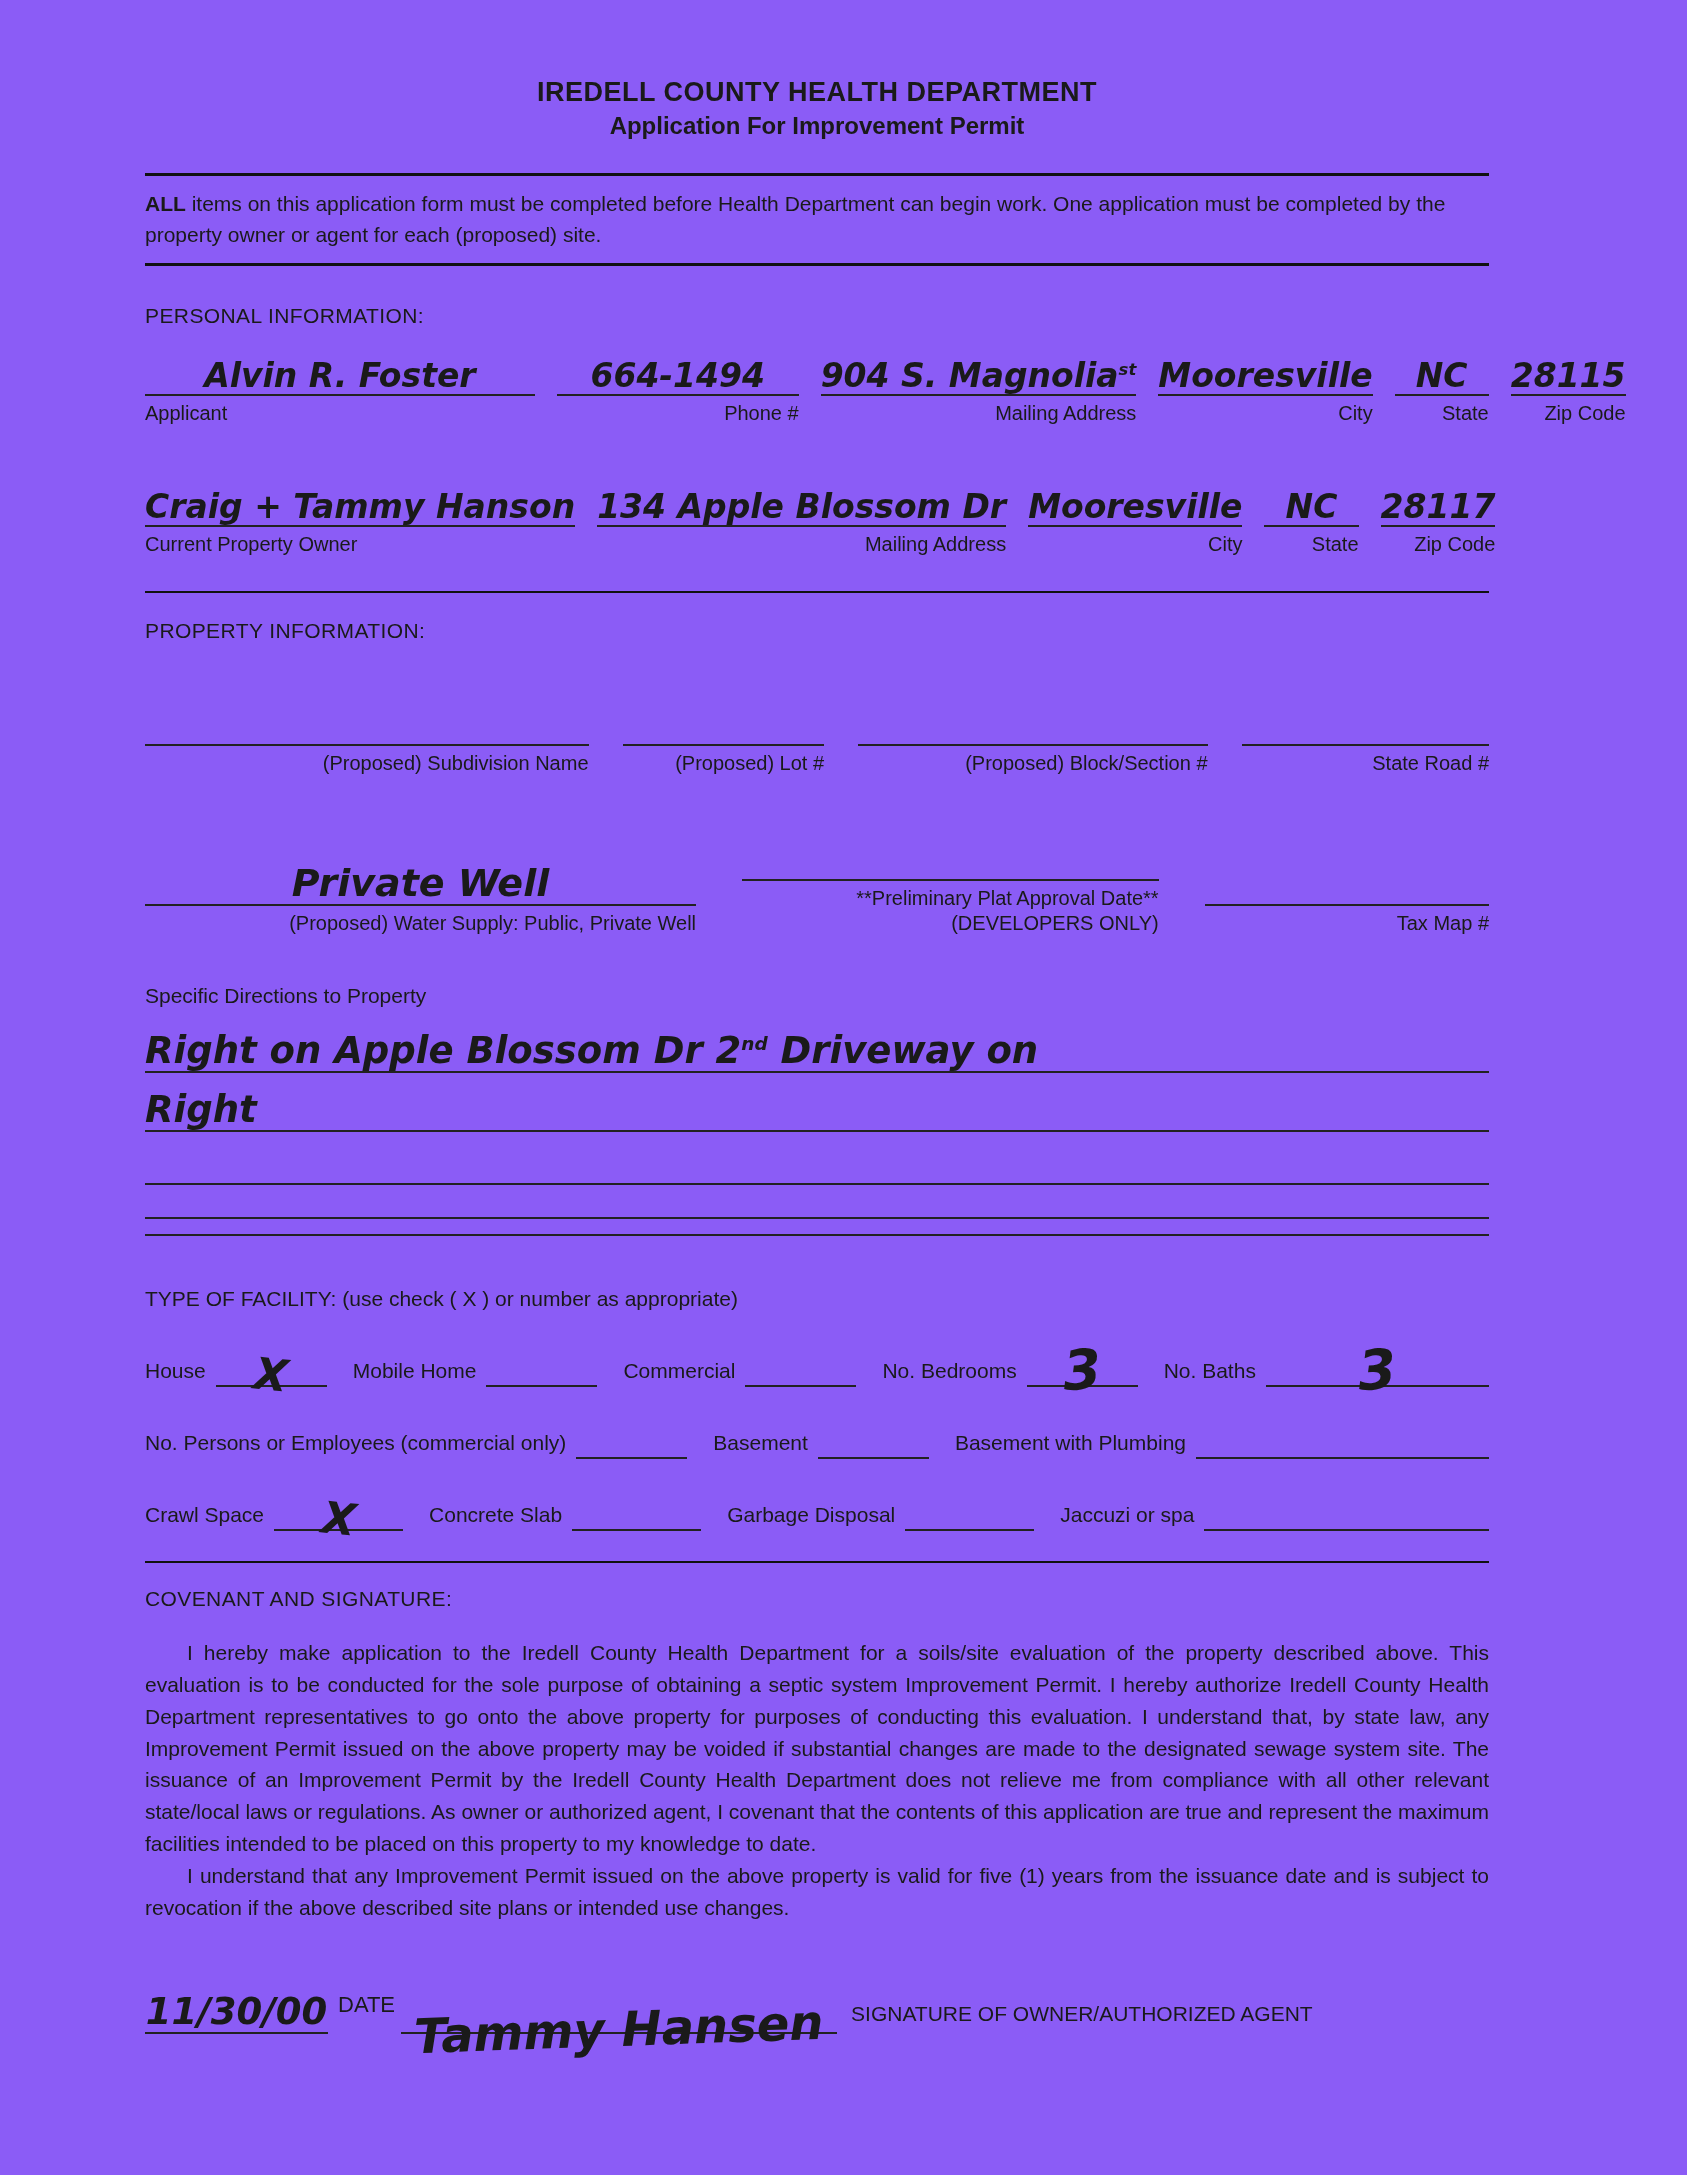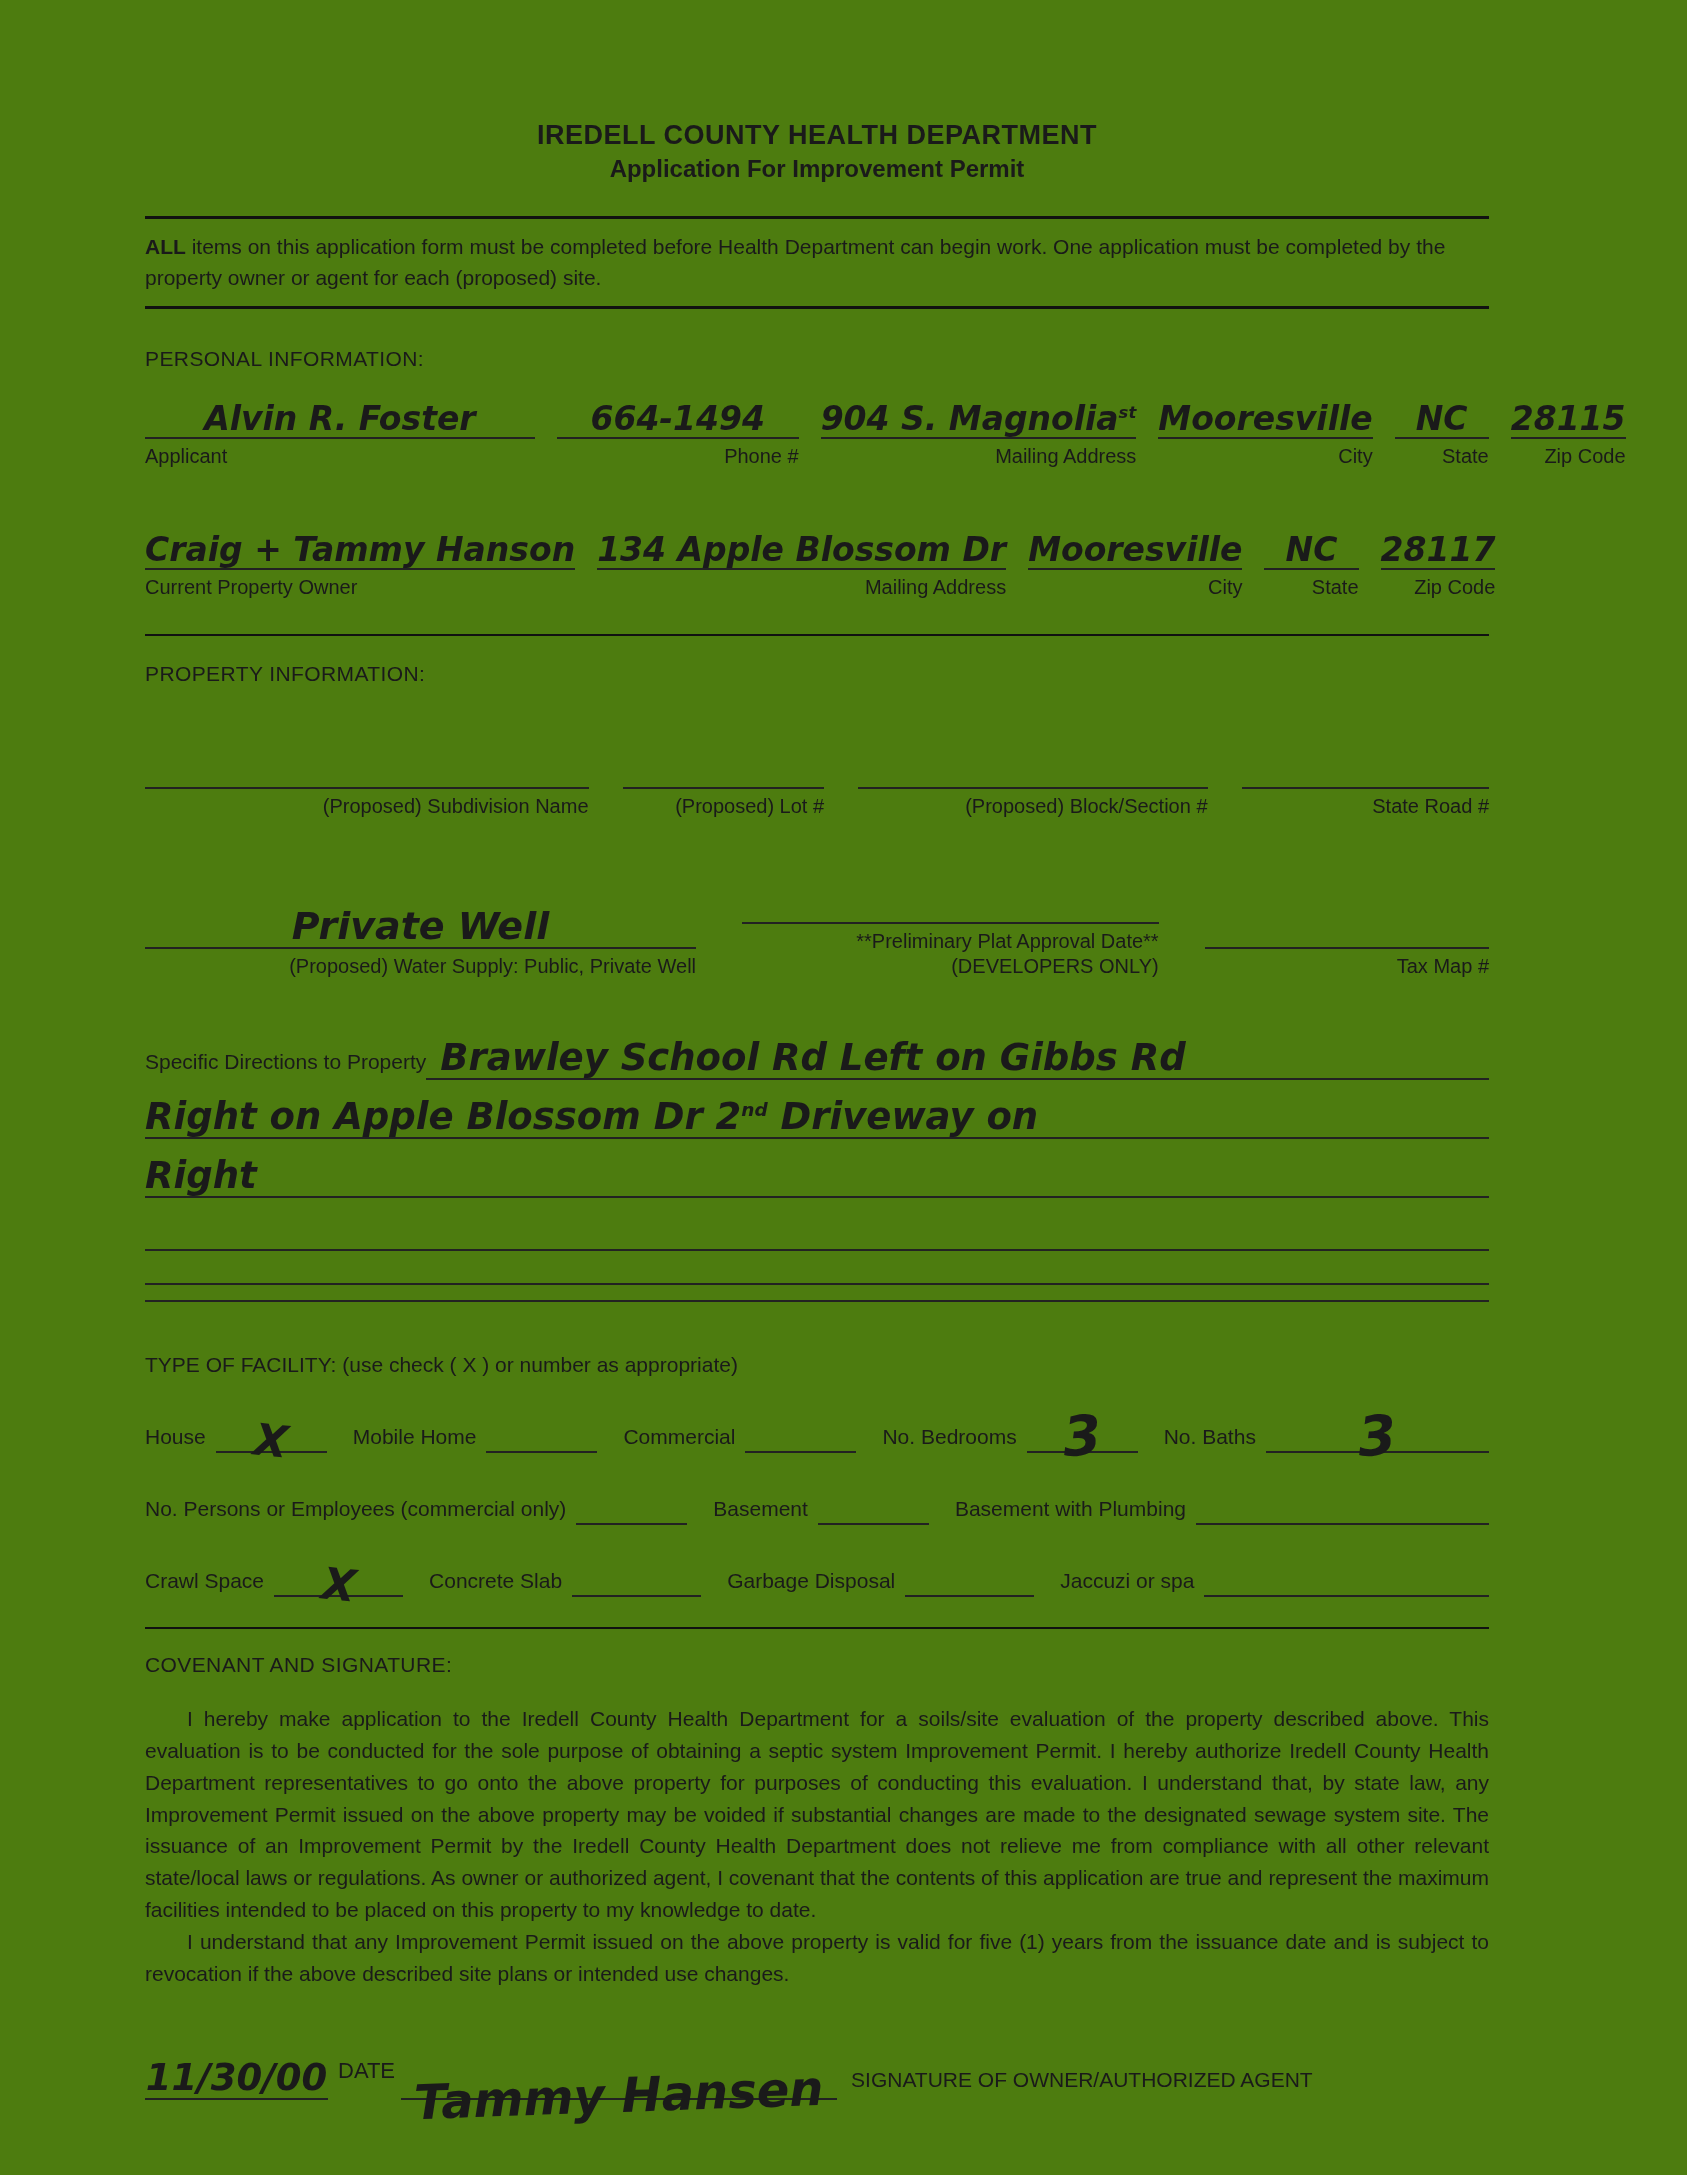--- a/index.html
+++ b/index.html
@@ -1,24 +1,24 @@
 <!DOCTYPE html>
 <html><head>
 <meta charset="utf-8">
 <style>
   * { box-sizing: border-box; margin: 0; padding: 0; }
   html, body { background: #ffffff; }
   .page {
     position: relative;
     width: 1687px;
     height: 2175px;
-    background: #4d7c0f;
+    background: #8b5cf6;
     color: #1a1a1a;
     font-family: "Liberation Sans", "DejaVu Sans", sans-serif;
-    padding: 117px 198px 0 145px;
+    padding: 74px 198px 0 145px;
     overflow: hidden;
   }
   
   .doc-header { text-align: center; line-height: 1.35; }
   .doc-header .h1 { font-size: 27px; font-weight: bold; letter-spacing: 0.5px; }
   .doc-header .h2 { font-size: 26px; font-weight: bold; letter-spacing: 0.5px; }
   .doc-header .h3 { font-size: 24px; font-weight: bold; }
   
   .rule { border-bottom: 3px solid #111; height: 0; }
   .rule.thin { border-bottom-width: 2px; }
@@ -270,23 +270,20 @@
     <div class="field w-taxmap">
       <div class="hw-line">
           <span class="hw"></span>
         </div>
       <div class="field-label">Tax Map #</div>
     </div>
   </div>
 
   <div class="dir-row" style="margin-top:48px;">
     <span class="dir-label">Specific Directions to Property</span>
-    <span class="dir-line">
-        <span class="hw">Brawley School Rd Left on Gibbs Rd</span>
-      </span>
   </div>
   <div class="dir-row" style="margin-top:6px;">
     <span class="dir-line" style="padding-left:0;">
       <span class="hw"><span>Right on Apple Blossom Dr 2</span><sup>nd</sup><span> Driveway on</span></span>
     </span>
   </div>
   <div class="dir-row" style="margin-top:6px;">
     <span class="dir-line" style="padding-left:0;">
         <span class="hw">Right</span>
       </span>

